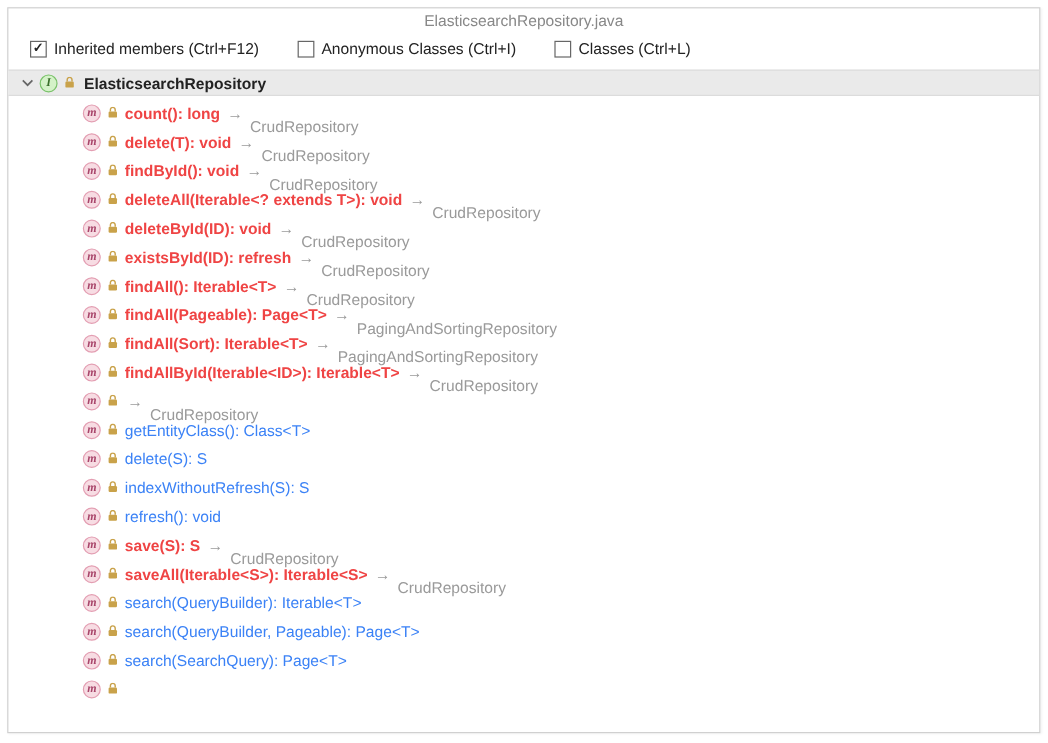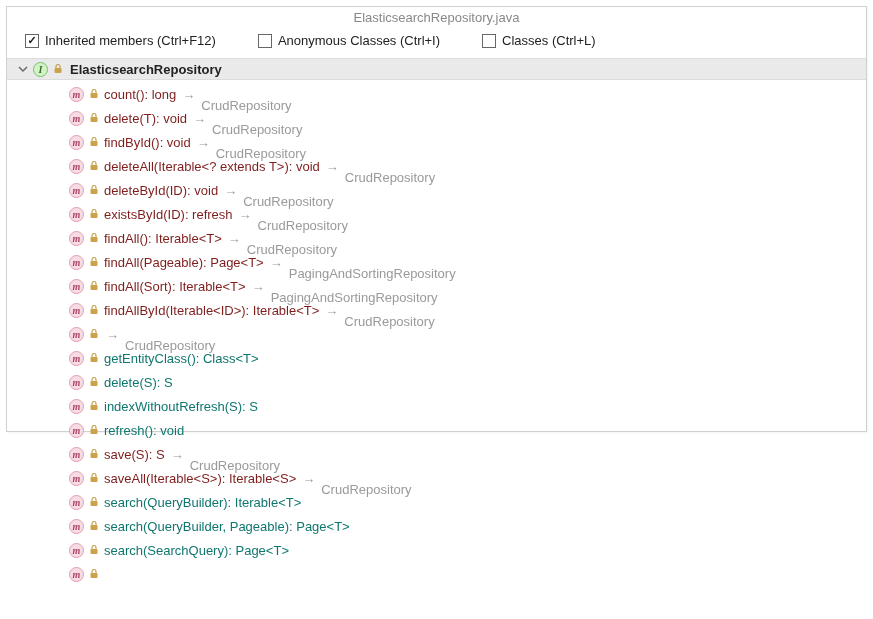--- a/index.html
+++ b/index.html
@@ -7,34 +7,34 @@
     font-family: "Segoe UI", Arial, sans-serif;
     font-size: 13px;
     background: #fff;
     padding: 6px;
     width: 873px;
     height: 619px;
   }
   .panel {
     border: 1px solid #d0d0d0;
     background: #fff;
-    height: 426px;
+    height: 605px;
     position: relative;
     box-shadow: 1px 1px 2px rgba(0,0,0,0.05);
   }
   .title-bar {
     text-align: center;
     color: #888;
     font-size: 13px;
     padding: 3px 0 2px 0;
   }
   .options-bar {
     display: flex;
     align-items: center;
-    gap: 42px;
+    gap: 32px;
     padding: 6px 10px 8px 18px;
     border-bottom: none;
   }
   .option {
     display: flex;
     align-items: center;
     gap: 6px;
     color: #222;
     cursor: pointer;
   }
@@ -111,22 +111,22 @@
     padding-top: 2px;
   }
   .method-row {
     display: flex;
     align-items: center;
     height: 24px;
     padding-left: 62px;
     gap: 4px;
     cursor: pointer;
   }
-  .sig { color: #0f766e; }
-  .sig.inherited { color: #7f1d1d; }
+  .sig { color: #3b82f6; }
+  .sig.inherited { color: #ef4444; font-weight: bold; }
   .arrow { color: #9a9a9a; margin: 0 2px; }
   .origin { color: #9a9a9a; margin-top: 23px; }
 </style>
 </head>
 <body>
 
 <div class="panel">
 
   <div class="title-bar">ElasticsearchRepository.java</div>
 

